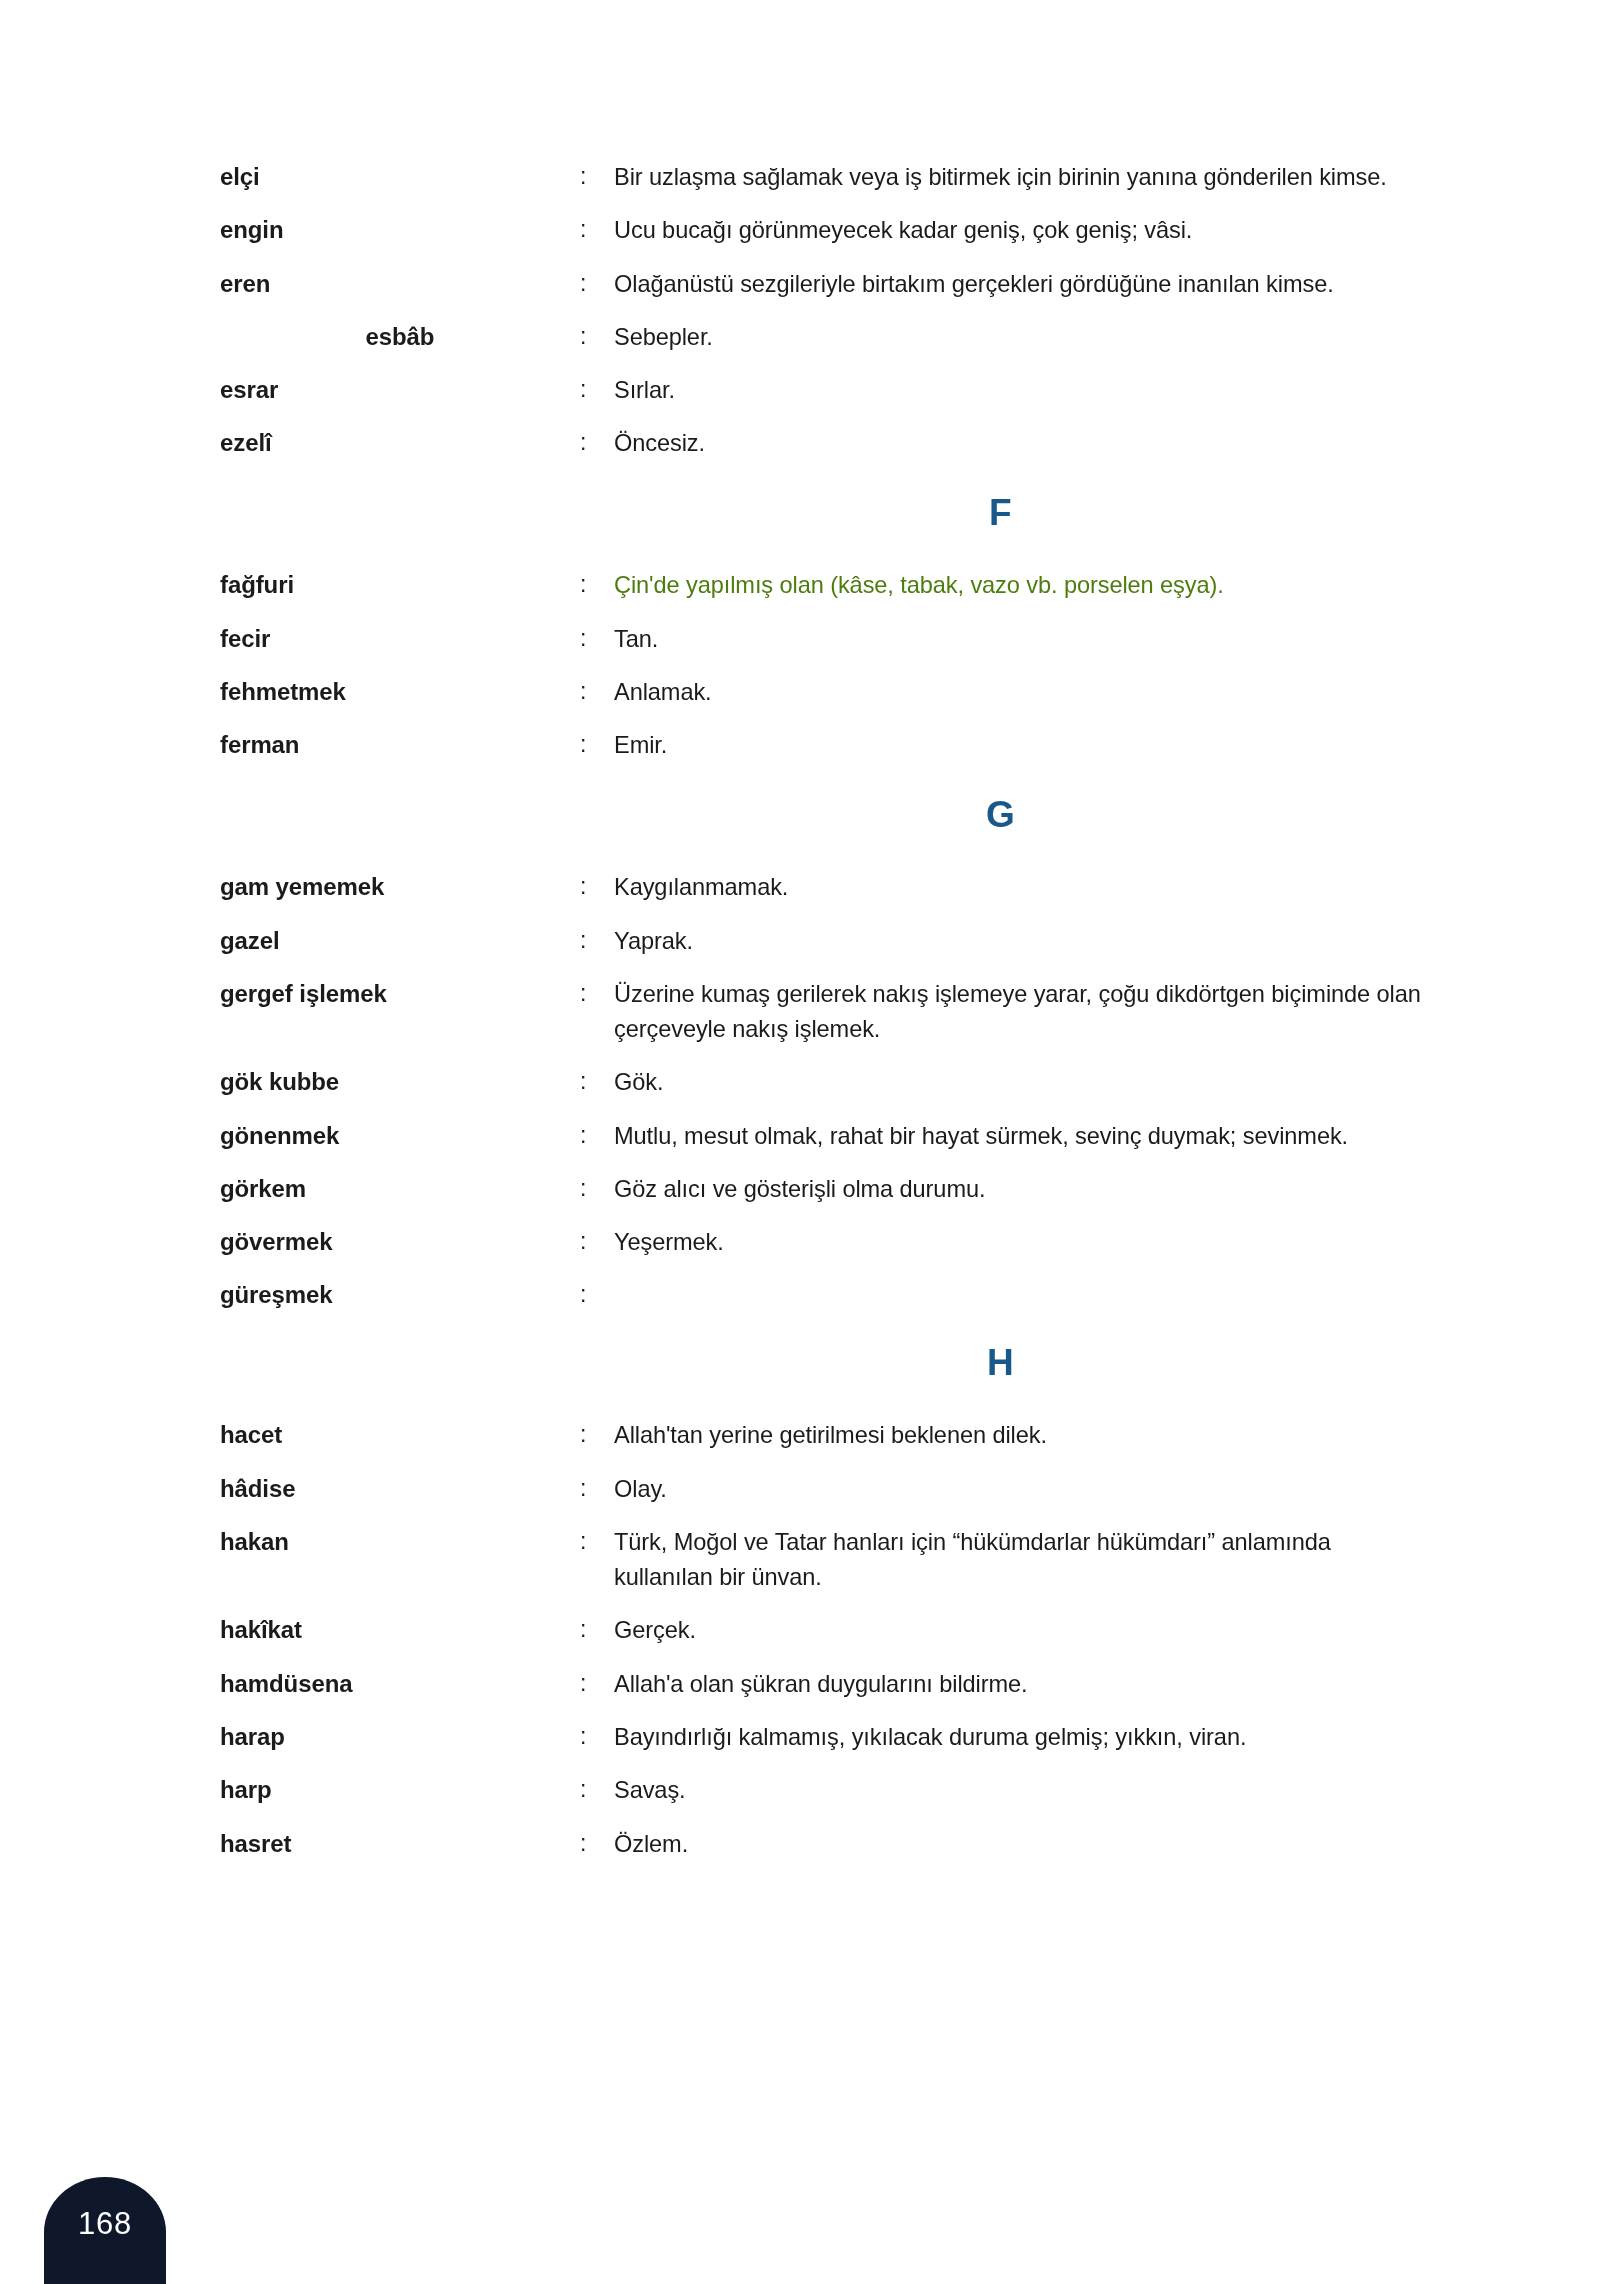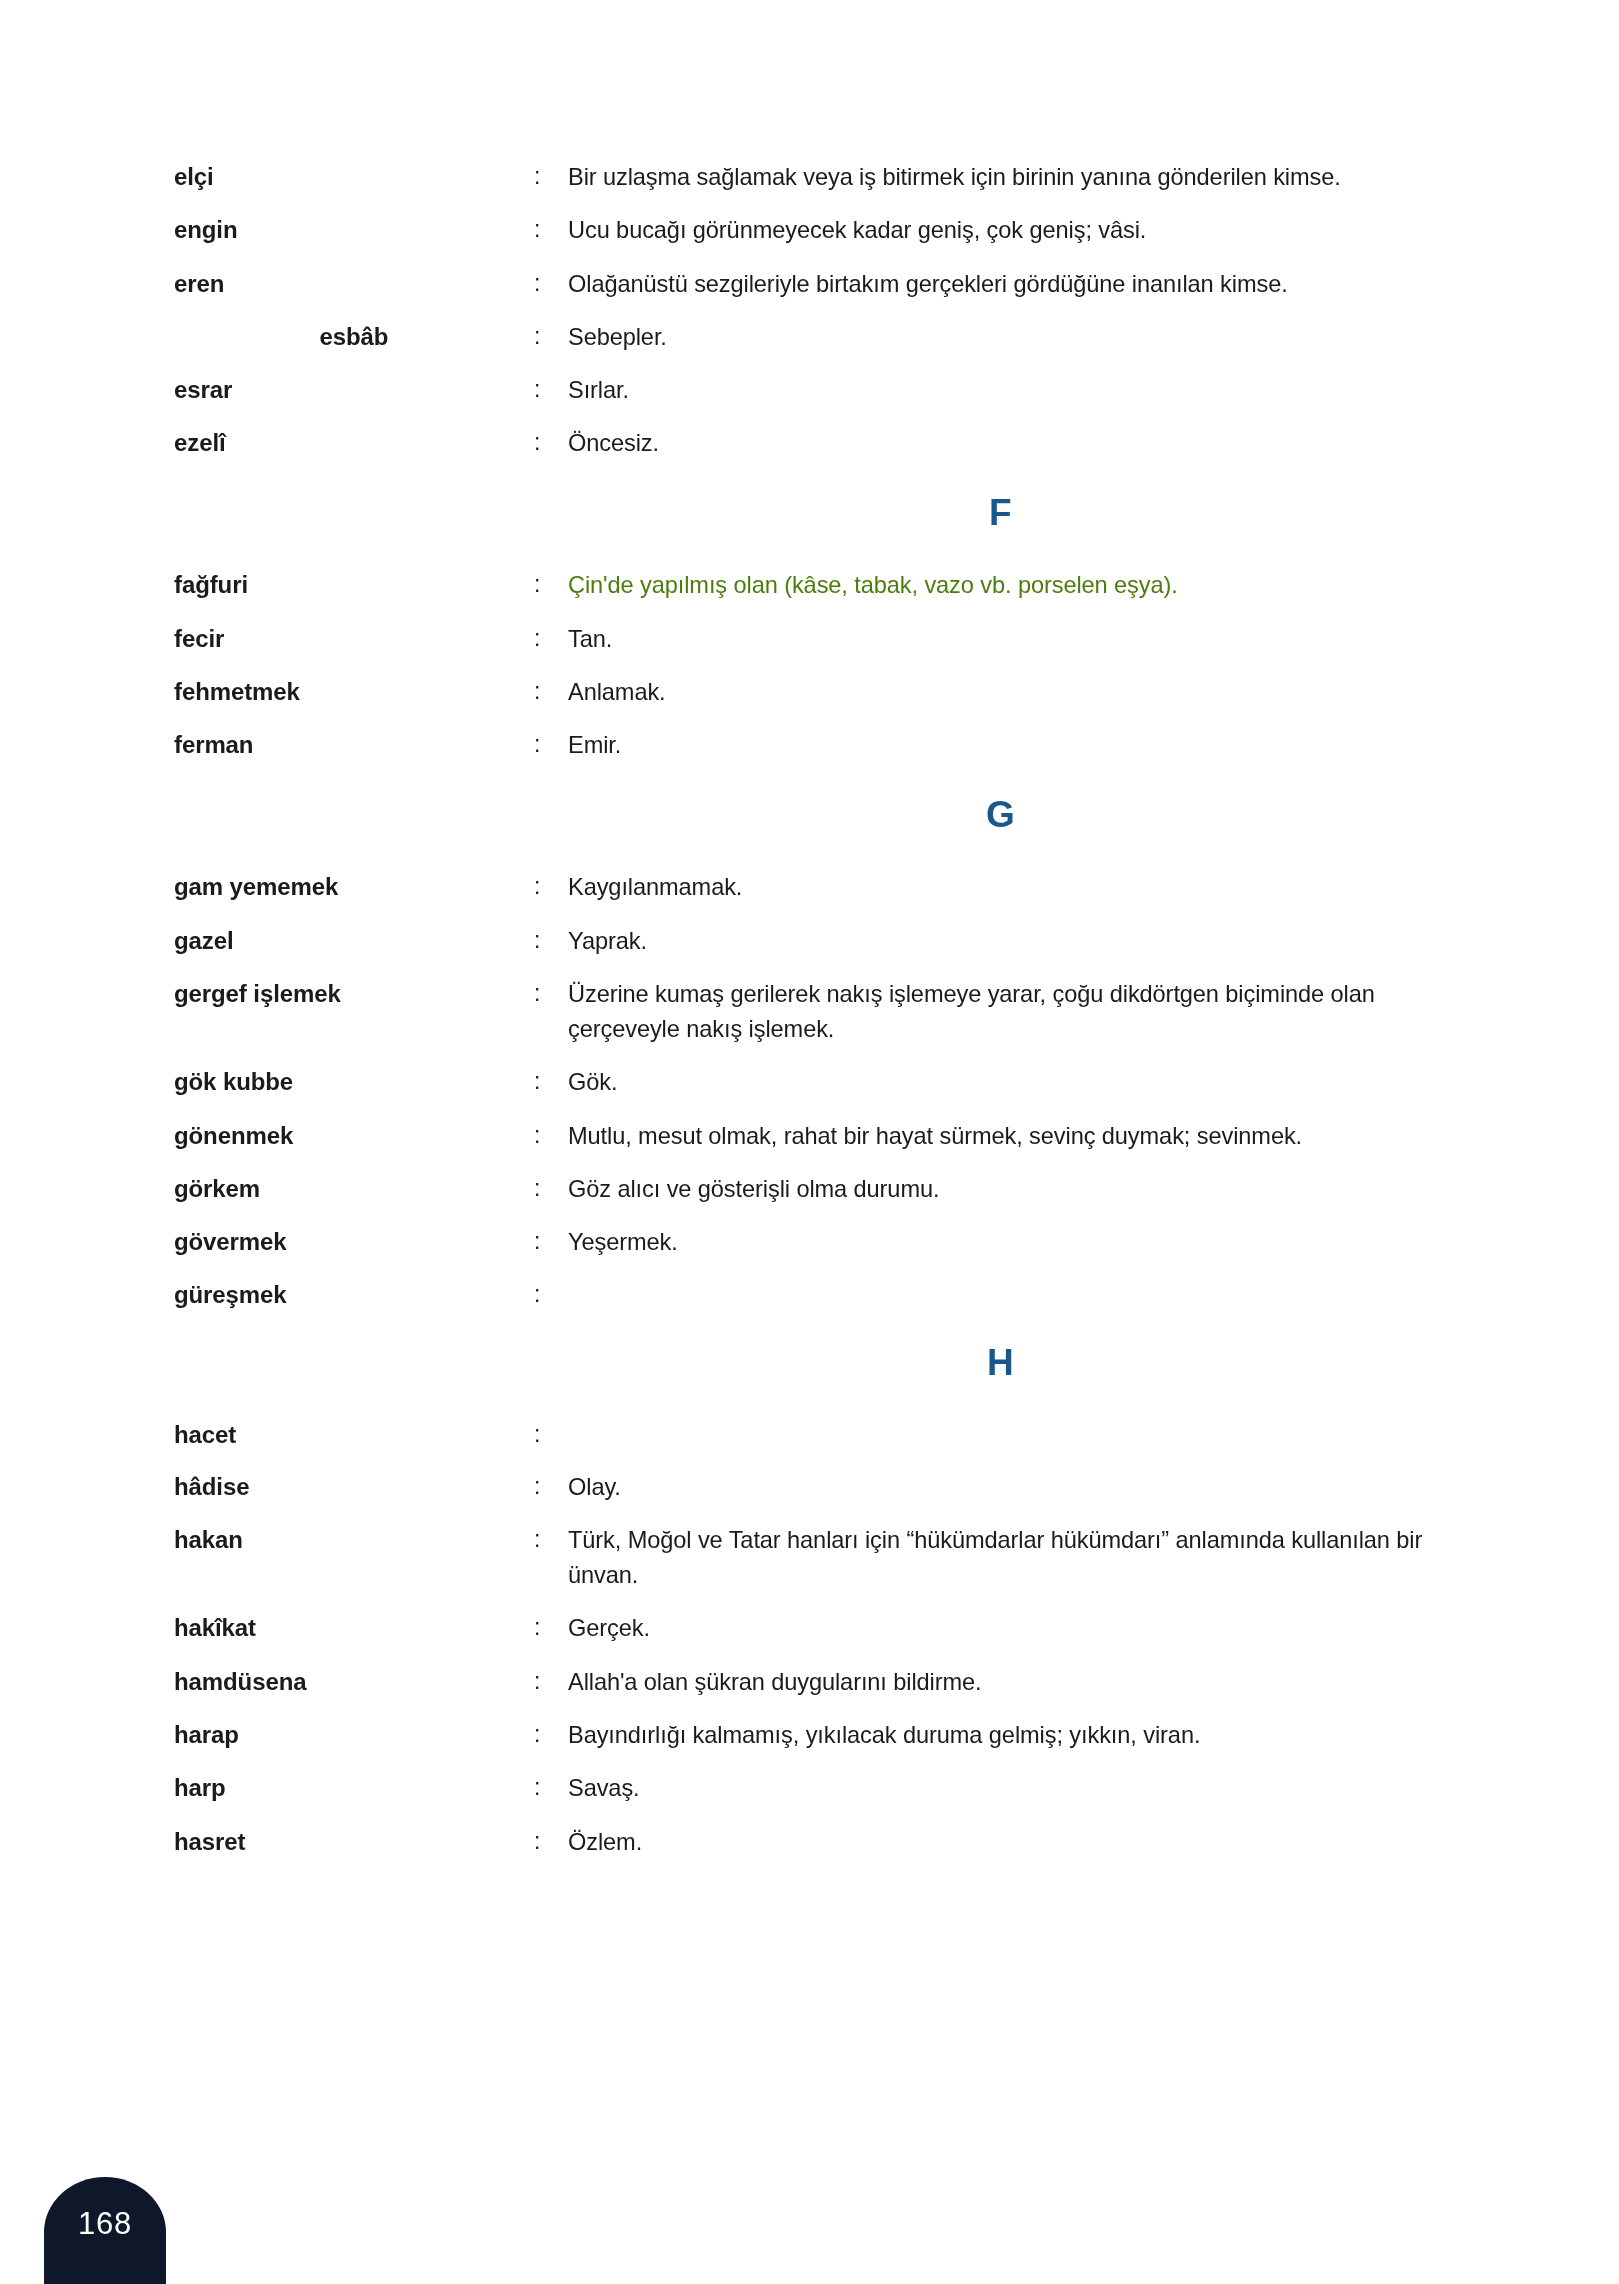--- a/index.html
+++ b/index.html
@@ -37,20 +37,21 @@
   }
 
   .entry-term {
     width: 360px;
     flex: 0 0 360px;
     font-weight: 700;
     font-size: 24px;
     line-height: 33px;
     color: #1b1b1b;
     letter-spacing: -0.1px;
+    margin-left: 46px;
   }
 
   .entry-colon {
     width: 34px;
     flex: 0 0 34px;
     font-size: 23px;
     line-height: 33px;
     color: #1b1b1b;
     text-align: left;
   }
@@ -196,20 +197,21 @@
         <div class="entry-def" style="color: rgb(27, 27, 27);">Yeşermek.</div>
       </div>
       <div class="entry">
         <div class="entry-term" style="color: rgb(27, 27, 27);">güreşmek</div>
         <div class="entry-colon" style="color: rgb(27, 27, 27);">:</div>
       </div>
       <div class="section-letter" style="color: rgb(25, 88, 139);">H</div>
       <div class="entry">
         <div class="entry-term" style="color: rgb(27, 27, 27);">hacet</div>
         <div class="entry-colon" style="color: rgb(27, 27, 27);">:</div>
+        <div class="entry-def" style="color: rgb(27, 27, 27);">Allah'tan yerine getirilmesi beklenen dilek.</div>
       </div>
       <div class="entry">
         <div class="entry-term" style="color: rgb(27, 27, 27);">hâdise</div>
         <div class="entry-colon" style="color: rgb(27, 27, 27);">:</div>
         <div class="entry-def" style="color: rgb(27, 27, 27);">Olay.</div>
       </div>
       <div class="entry">
         <div class="entry-term" style="color: rgb(27, 27, 27);">hakan</div>
         <div class="entry-colon" style="color: rgb(27, 27, 27);">:</div>
         <div class="entry-def" style="color: rgb(27, 27, 27);">Türk, Moğol ve Tatar hanları için “hükümdarlar hükümdarı” anlamında kullanılan bir ünvan.</div>

